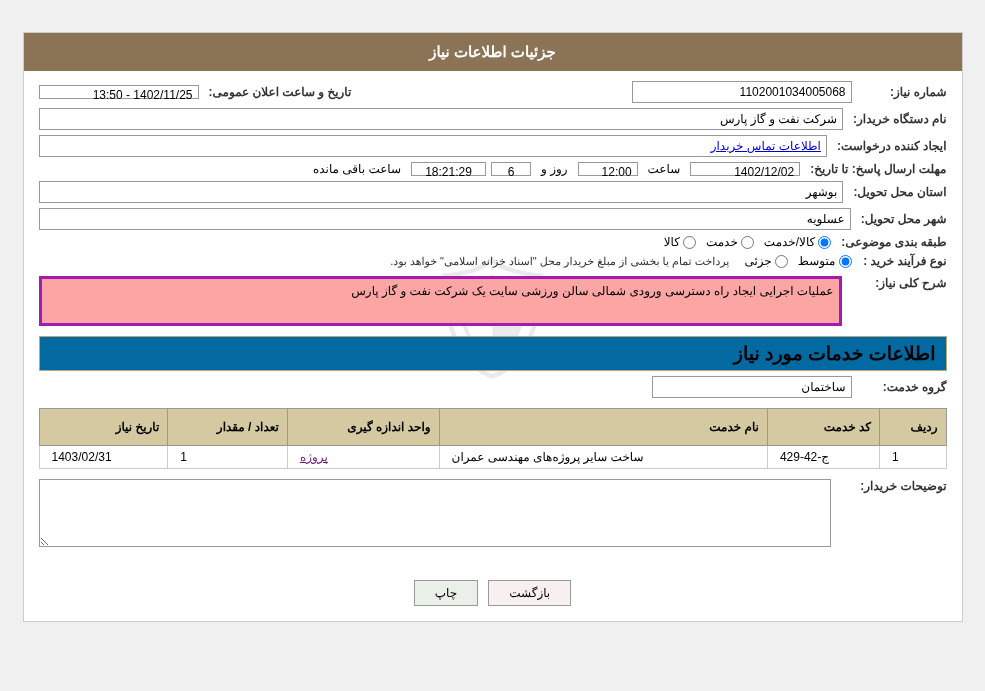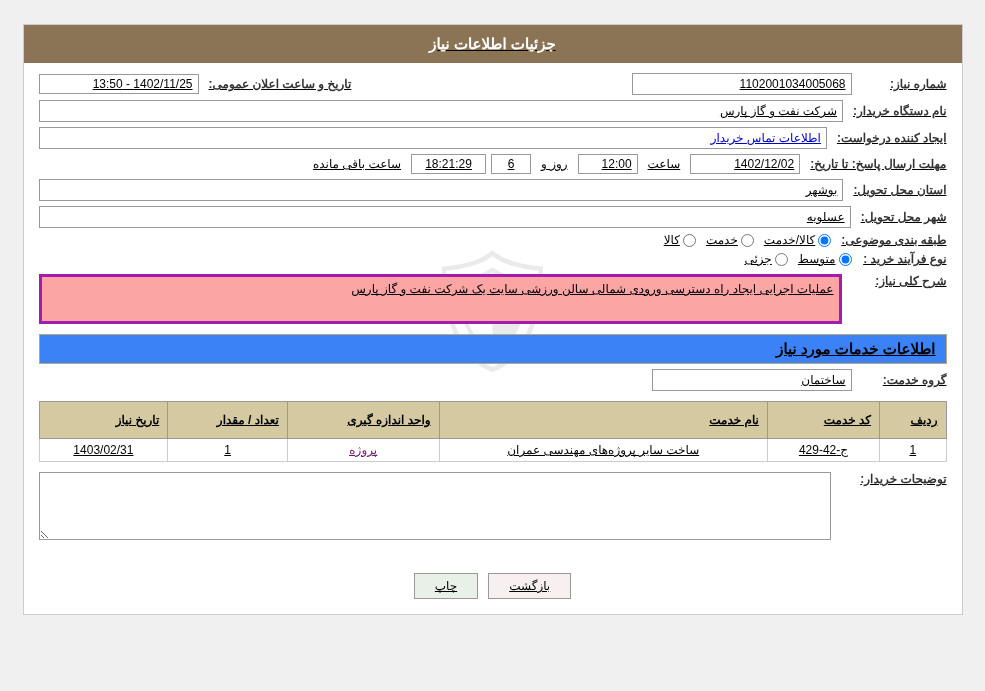--- a/index.html
+++ b/index.html
@@ -5,41 +5,40 @@
     * { box-sizing: border-box; margin: 0; padding: 0; }
     body {
       font-family: Tahoma, Arial, sans-serif;
       font-size: 12px;
       background: #f0f0f0;
       direction: rtl;
       padding: 20px;
     }
     .page-container {
       max-width: 940px;
-      margin: 4px auto;
+      margin: 12px auto;
       background: #fff;
       border: 1px solid #ccc;
-      text-decoration: underline;
     }
     .page-header {
       background: #8B7355;
       color: #fff;
       text-align: center;
       padding: 10px 15px;
       font-size: 15px;
       font-weight: bold;
     }
     .content {
       padding: 10px 15px;
     }
     .section-header {
-      background: #3b82f6;
+      background: #0369a1;
       padding: 5px 10px;
       margin: 10px 0 5px 0;
-      font-size: 15px;
+      font-size: 19px;
       font-weight: bold;
       border: 1px solid #b8a87a;
     }
     .form-row {
       display: flex;
       align-items: center;
       margin-bottom: 5px;
       gap: 5px;
     }
     .form-label {
@@ -54,21 +53,21 @@
       border: 1px solid #999;
       background: #fff;
       padding: 3px 5px;
       min-height: 22px;
       flex: 1;
     }
     .input-box {
       border: 1px solid #999;
       background: #fff;
       padding: 2px 5px;
-      height: 20px;
+      height: 14px;
     }
     .radio-group {
       display: flex;
       align-items: center;
       gap: 10px;
       direction: rtl;
     }
     .radio-item {
       display: flex;
       align-items: center;
@@ -98,21 +97,21 @@
     table th {
       background: #d4c9a0;
       border: 1px solid #999;
       padding: 11px 8px;
       text-align: right;
       font-weight: bold;
     }
     table td {
       border: 1px solid #ccc;
       padding: 4px 12px;
-      text-align: center;
+      text-align: left;
     }
     table td.link-cell {
       color: #701a75;
       text-decoration: underline;
       cursor: pointer;
     }
     .button-row {
       display: flex;
       justify-content: center;
       gap: 10px;
@@ -261,20 +260,21 @@
         <div class="radio-group">
           <div class="radio-item">
             <input type="radio" name="purchase_type" checked="" style="">
             <span>متوسط</span>
           </div>
           <div class="radio-item">
             <input type="radio" name="purchase_type" style="">
             <span>جزئی</span>
           </div>
         </div>
+        <span class="notice-text" style="margin-right:10px;">پرداخت تمام یا بخشی از مبلغ خریدار محل "اسناد خزانه اسلامی" خواهد بود.</span>
       </div>
 
       <div class="group-row" style="margin-top:8px;">
         <span class="inline-label">شرح کلی نیاز:</span>
         <div class="flex-right">
           <div class="description-box">عملیات اجرایی ایجاد راه دسترسی ورودی شمالی سالن ورزشی سایت یک شرکت نفت و گاز پارس</div>
         </div>
       </div>
 
       <div class="section-header">

